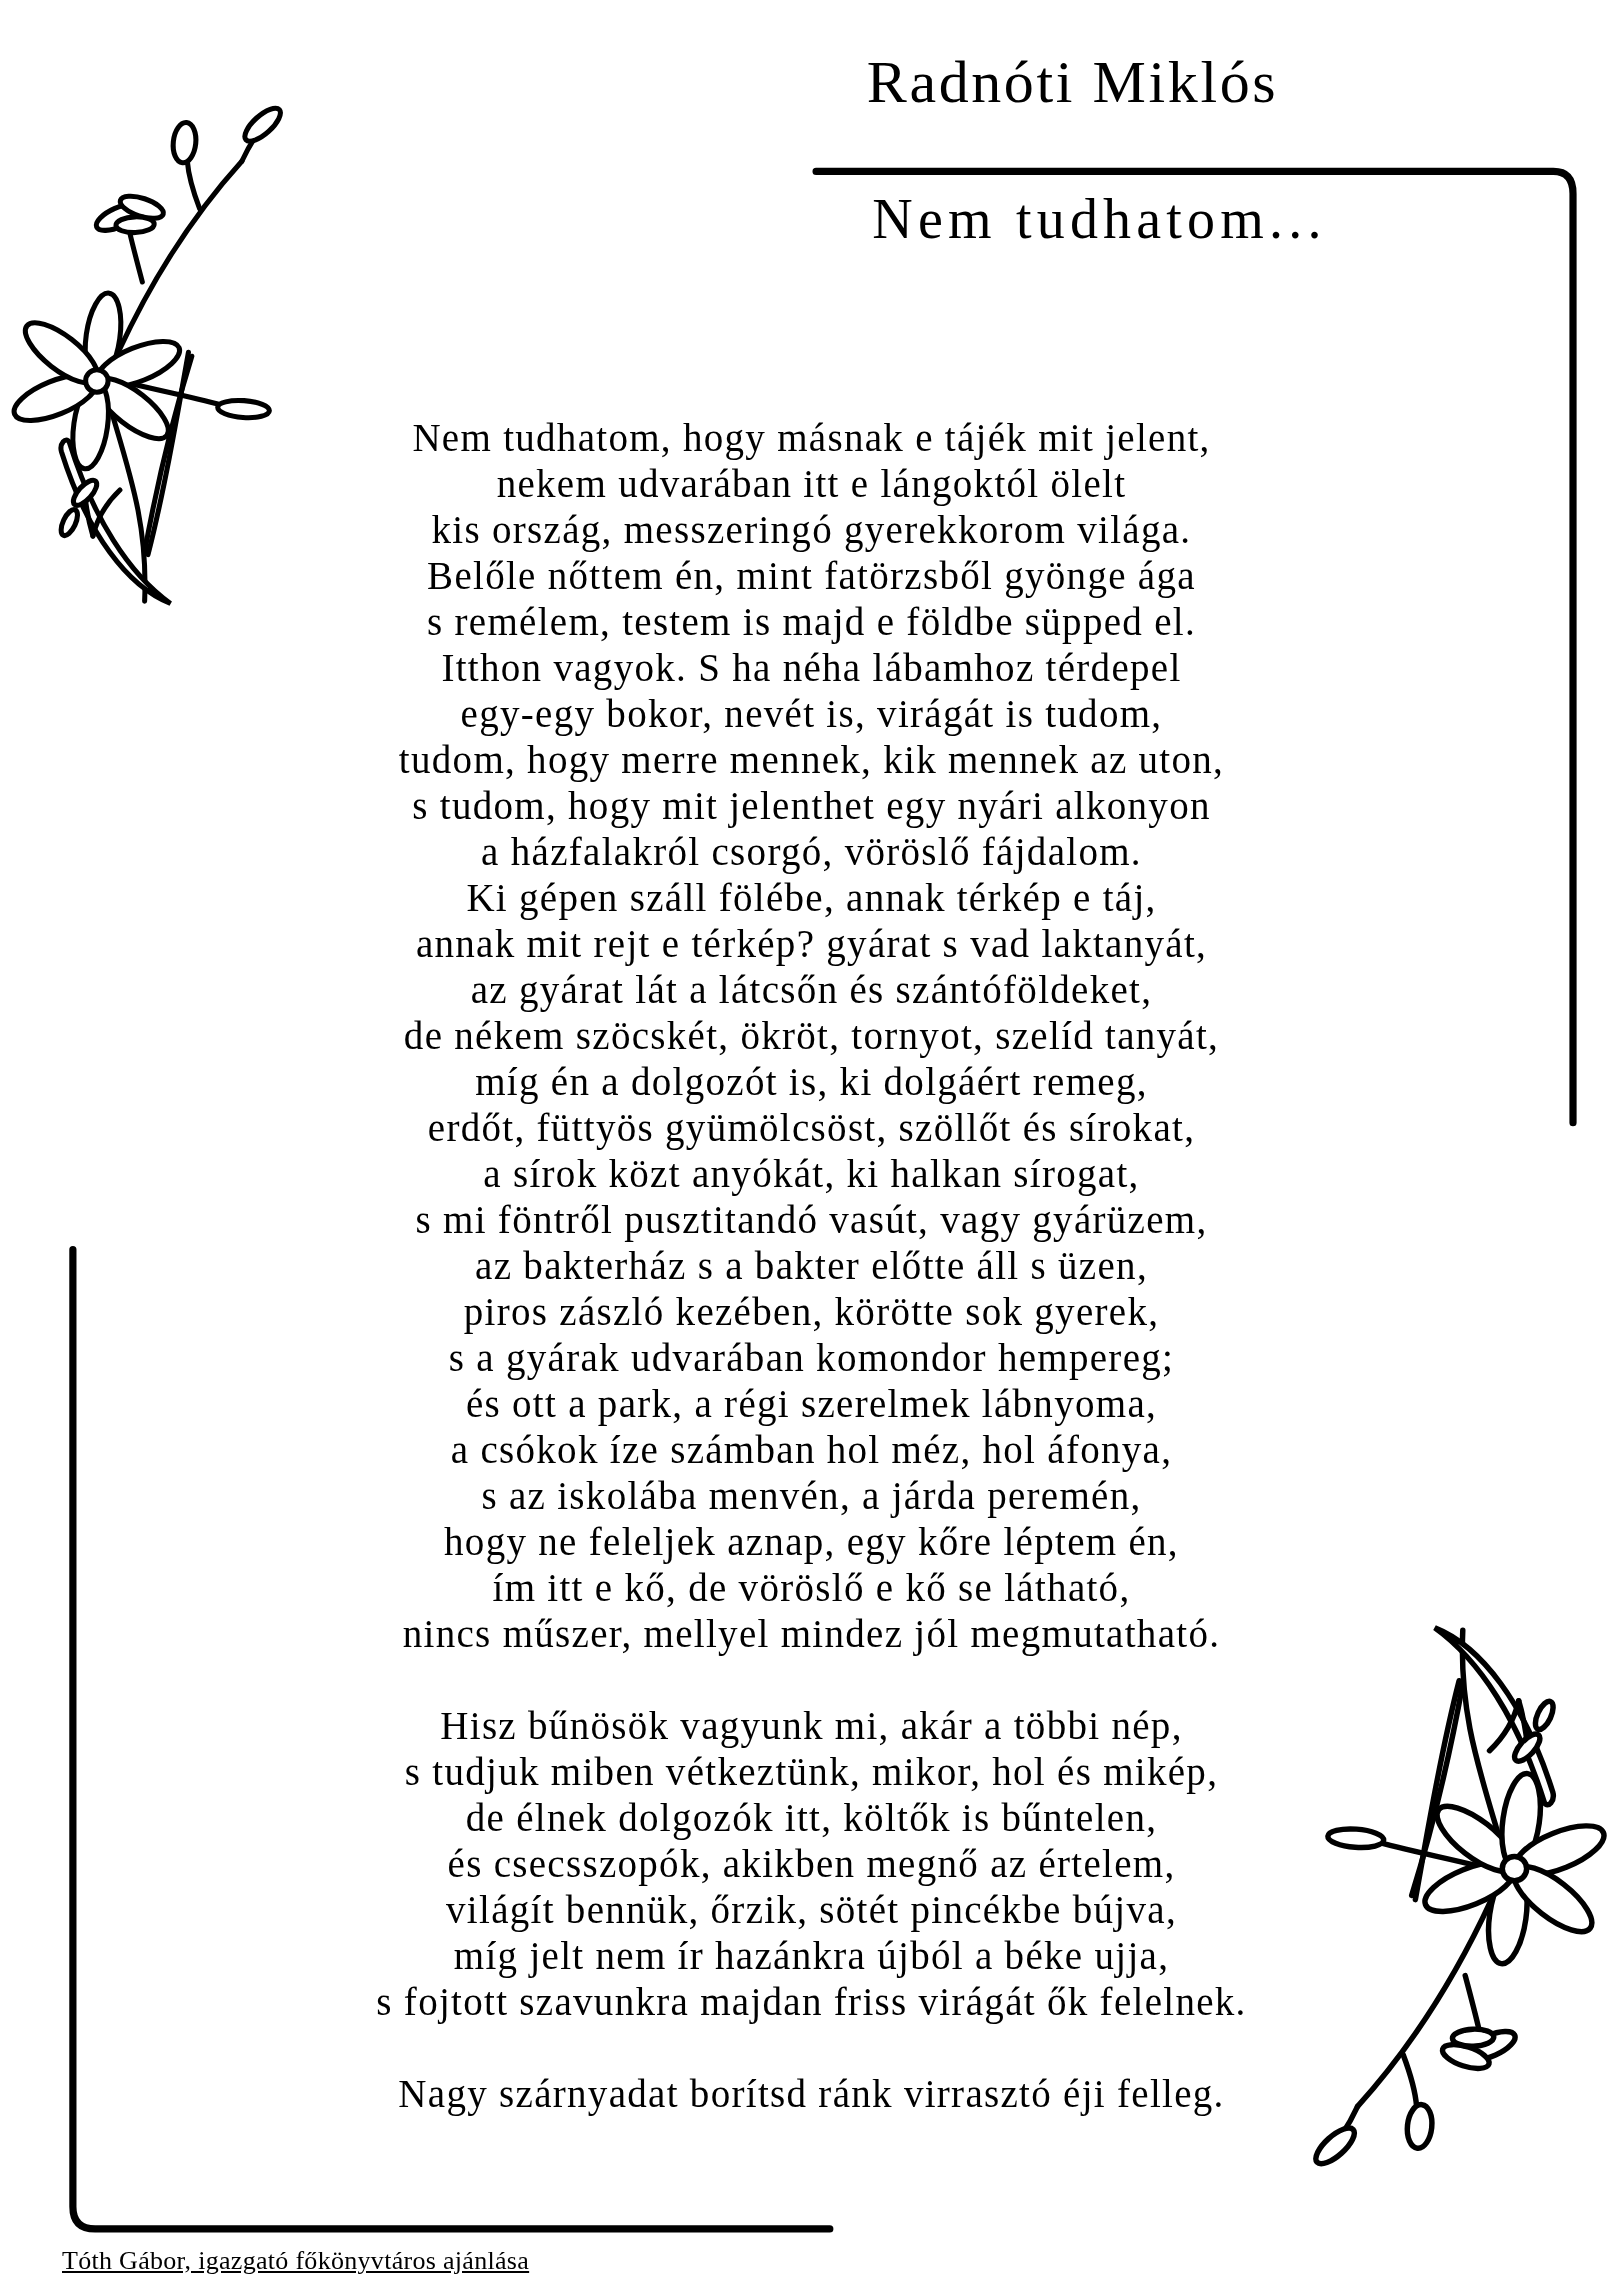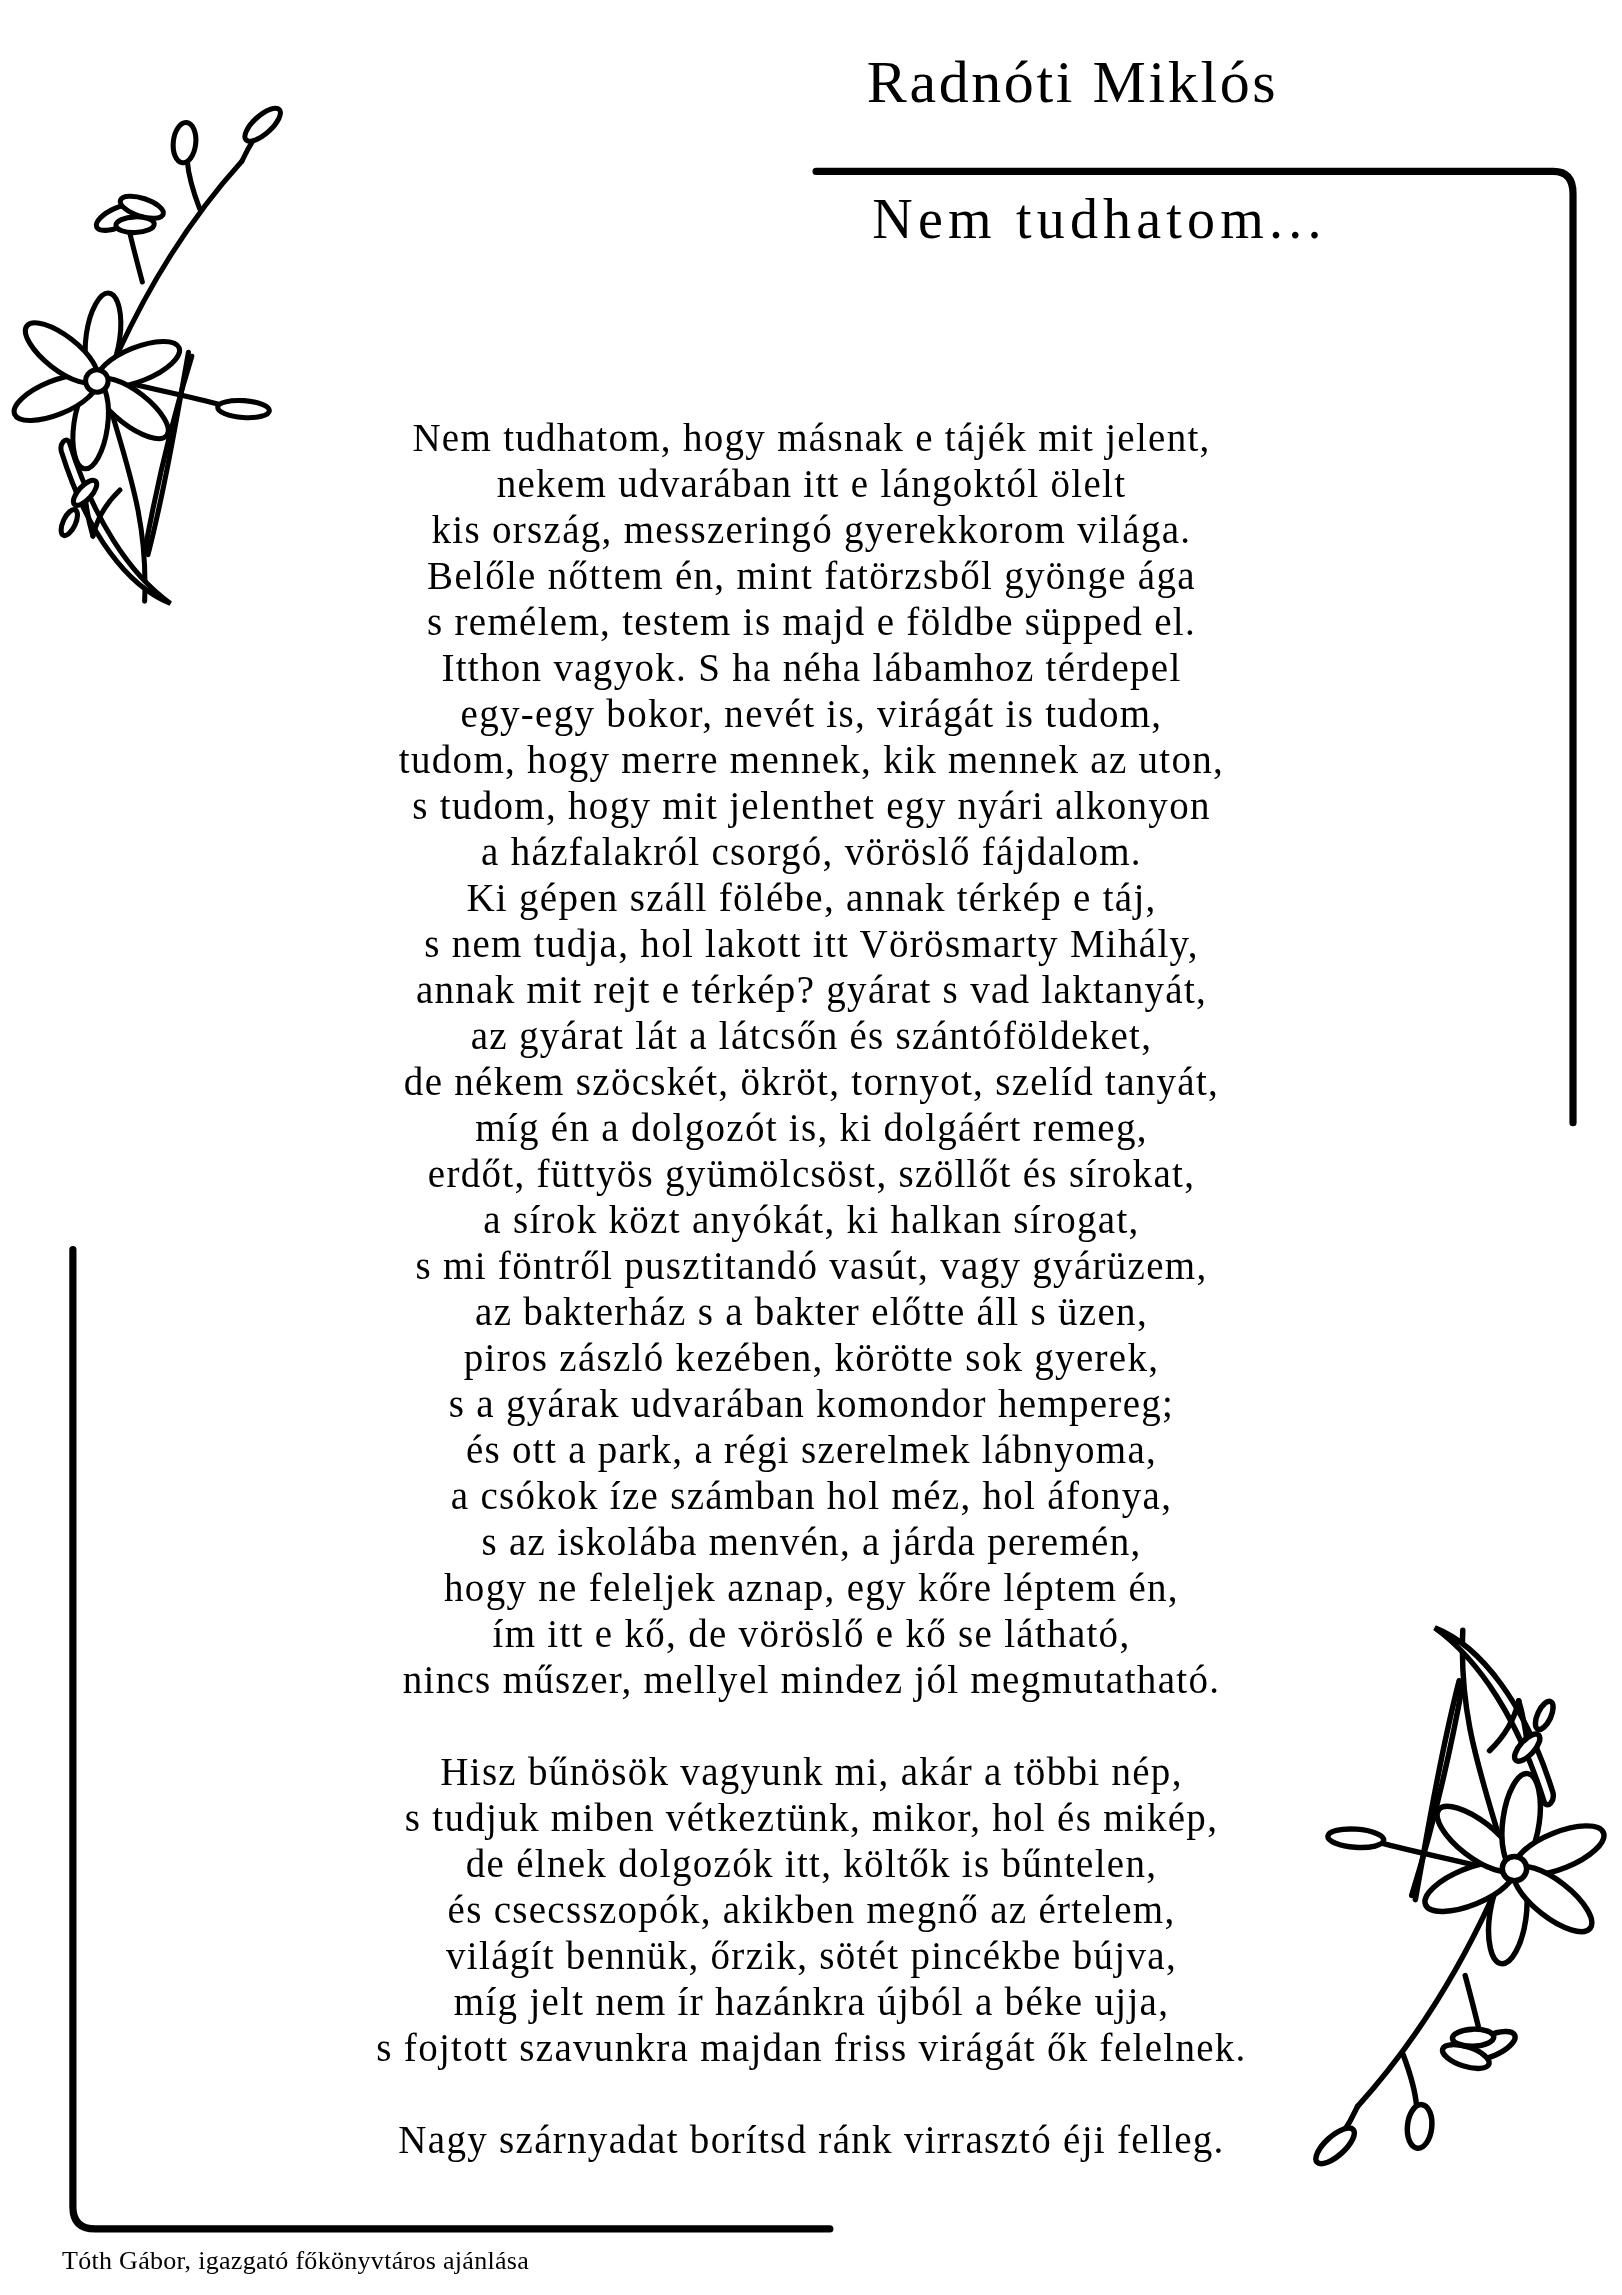--- a/index.html
+++ b/index.html
@@ -42,20 +42,21 @@
     margin-top:47px;
   }
   .poem .gap{height:46px;}
 
   
   .caption{
     left:62px;top:2246px;
     font-size:26px;
     letter-spacing:0.3px;
     white-space:nowrap;
+    text-decoration:underline;
   }
 
   
   .flower{display:block;}
   .flower.tl{left:3.3px;top:16.4px;width:281px;height:622px;}
   .flower.br{left:1312px;top:1590px;width:304px;height:674px;transform:rotate(180deg);}
 </style>
 </head>
 <body>
 
@@ -112,21 +113,20 @@
   <div>nekem udvarában itt e lángoktól ölelt</div>
   <div>kis ország, messzeringó gyerekkorom világa.</div>
   <div>Belőle nőttem én, mint fatörzsből gyönge ága</div>
   <div>s remélem, testem is majd e földbe süpped el.</div>
   <div>Itthon vagyok. S ha néha lábamhoz térdepel</div>
   <div>egy-egy bokor, nevét is, virágát is tudom,</div>
   <div>tudom, hogy merre mennek, kik mennek az uton,</div>
   <div>s tudom, hogy mit jelenthet egy nyári alkonyon</div>
   <div>a házfalakról csorgó, vöröslő fájdalom.</div>
   <div>Ki gépen száll fölébe, annak térkép e táj,</div>
-  <div>s nem tudja, hol lakott itt Vörösmarty Mihály,</div>
   <div>annak mit rejt e térkép? gyárat s vad laktanyát,</div>
   <div>az gyárat lát a látcsőn és szántóföldeket,</div>
   <div>de nékem szöcskét, ökröt, tornyot, szelíd tanyát,</div>
   <div>míg én a dolgozót is, ki dolgáért remeg,</div>
   <div>erdőt, füttyös gyümölcsöst, szöllőt és sírokat,</div>
   <div>a sírok közt anyókát, ki halkan sírogat,</div>
   <div>s mi föntről pusztitandó vasút, vagy gyárüzem,</div>
   <div>az bakterház s a bakter előtte áll s üzen,</div>
   <div>piros zászló kezében, körötte sok gyerek,</div>
   <div>s a gyárak udvarában komondor hempereg;</div>

